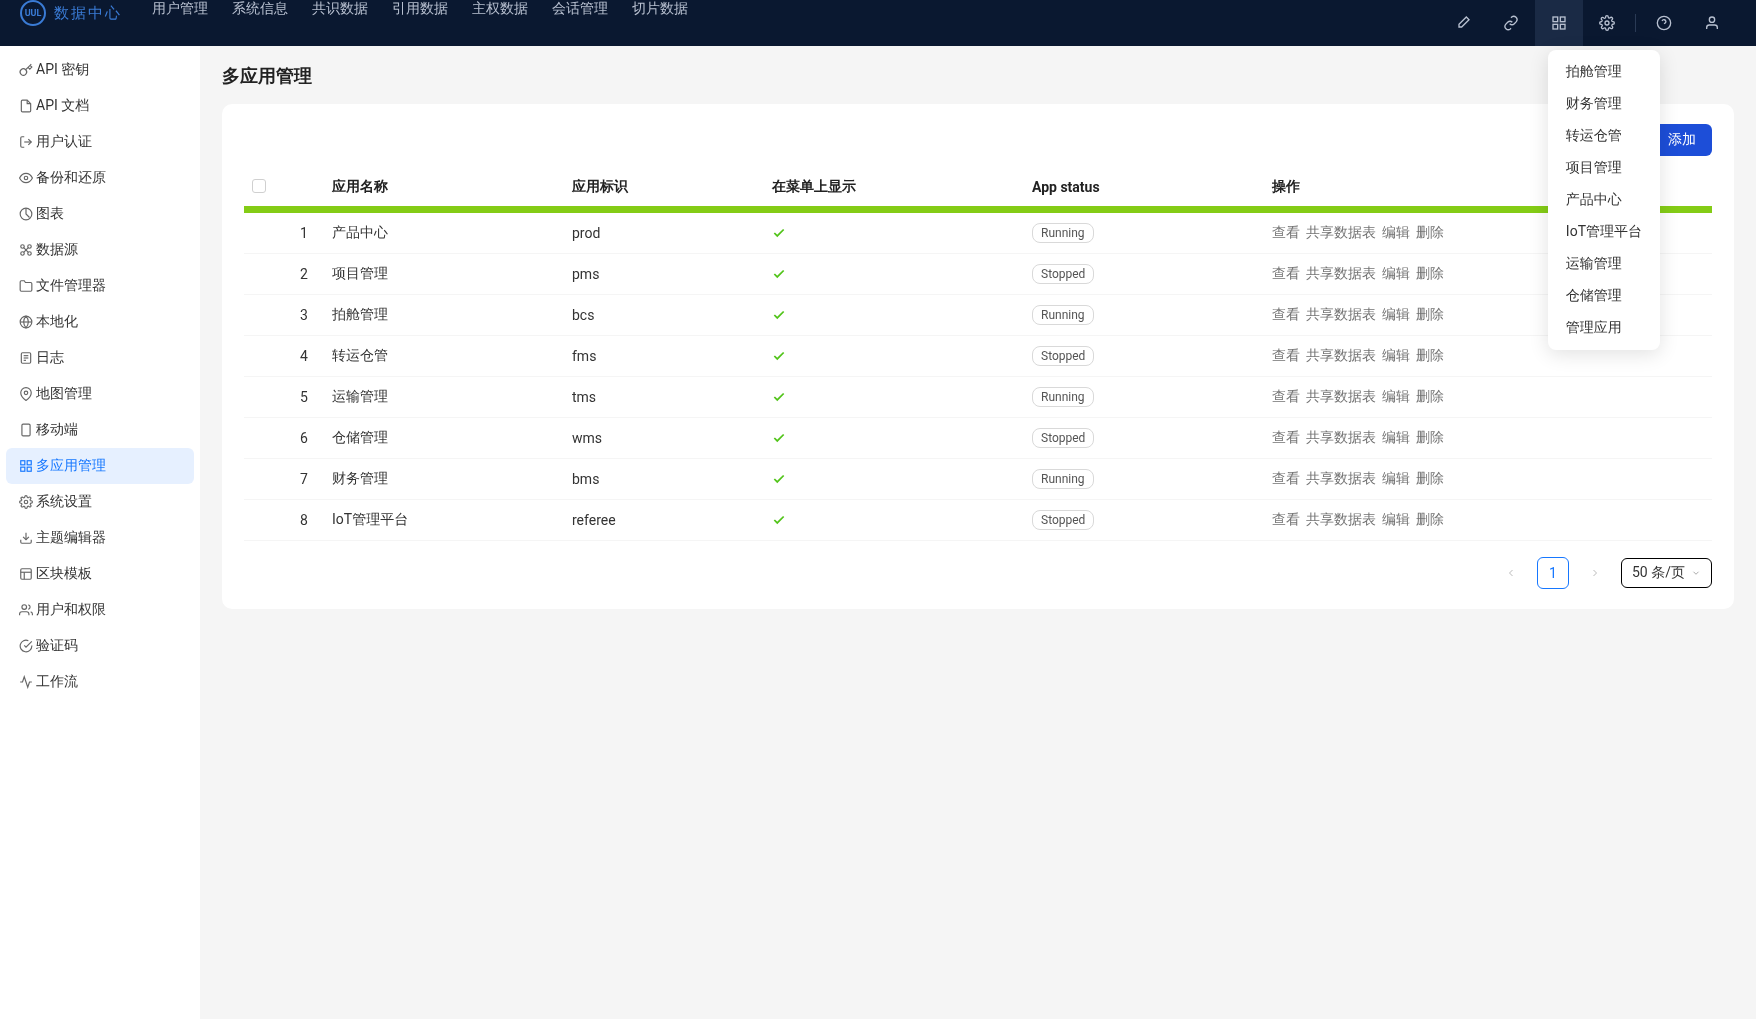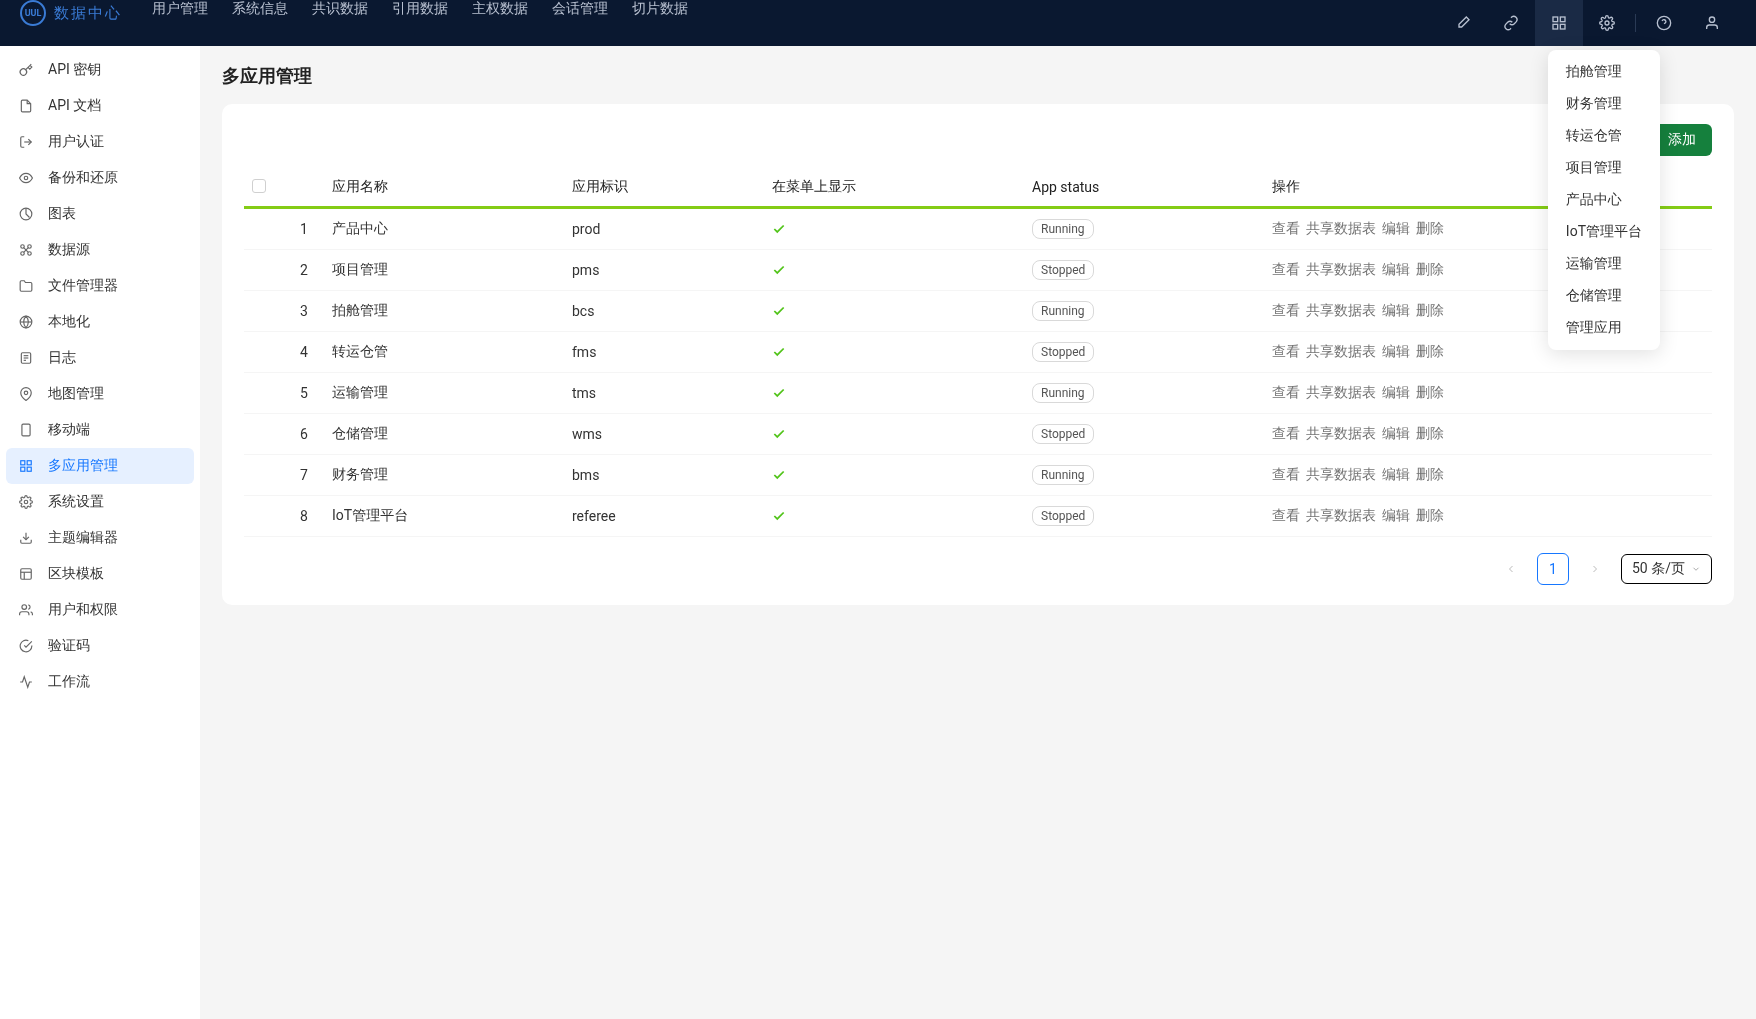--- a/index.html
+++ b/index.html
@@ -90,21 +90,21 @@
 
 .sidebar {
   width: 200px;
   background: #fff;
   padding: 6px;
   overflow-y: auto;
 }
 .sidebar-item {
   display: flex;
   align-items: center;
-  gap: 14px;
+  gap: 2px;
   padding: 9px 12px;
   border-radius: 6px;
   cursor: pointer;
   color: #333;
   font-size: 14px;
 }
 .sidebar-item.active {
   background: #e6f0ff;
   color: #1677ff;
 }
@@ -134,44 +134,44 @@
   background: #fff;
   border-radius: 10px;
   padding: 20px 22px;
 }
 .card-top {
   display: flex;
   justify-content: flex-end;
   margin-bottom: 12px;
 }
 .btn-primary {
-  background: #15803d;
+  background: #1d4ed8;
   color: #fff;
   border: none;
   padding: 7px 16px;
   border-radius: 6px;
   cursor: pointer;
   display: flex;
   align-items: center;
   gap: 6px;
   font-size: 14px;
 }
 
 
 table {
   width: 100%;
   border-collapse: collapse;
 }
 thead th {
   text-align: left;
-  font-weight: 400;
+  font-weight: 700;
   font-size: 14px;
   color: #222;
   padding: 10px 8px;
-  border-bottom: 3px solid #84cc16;
+  border-bottom: 7px solid #84cc16;
 }
 tbody td {
   padding: 10px 8px;
   border-bottom: 1px solid #f5f5f5;
   font-size: 14px;
   color: #333;
 }
 .col-check { width: 40px; }
 .col-idx { width: 40px; text-align: center; }
 .col-name { width: 240px; }

